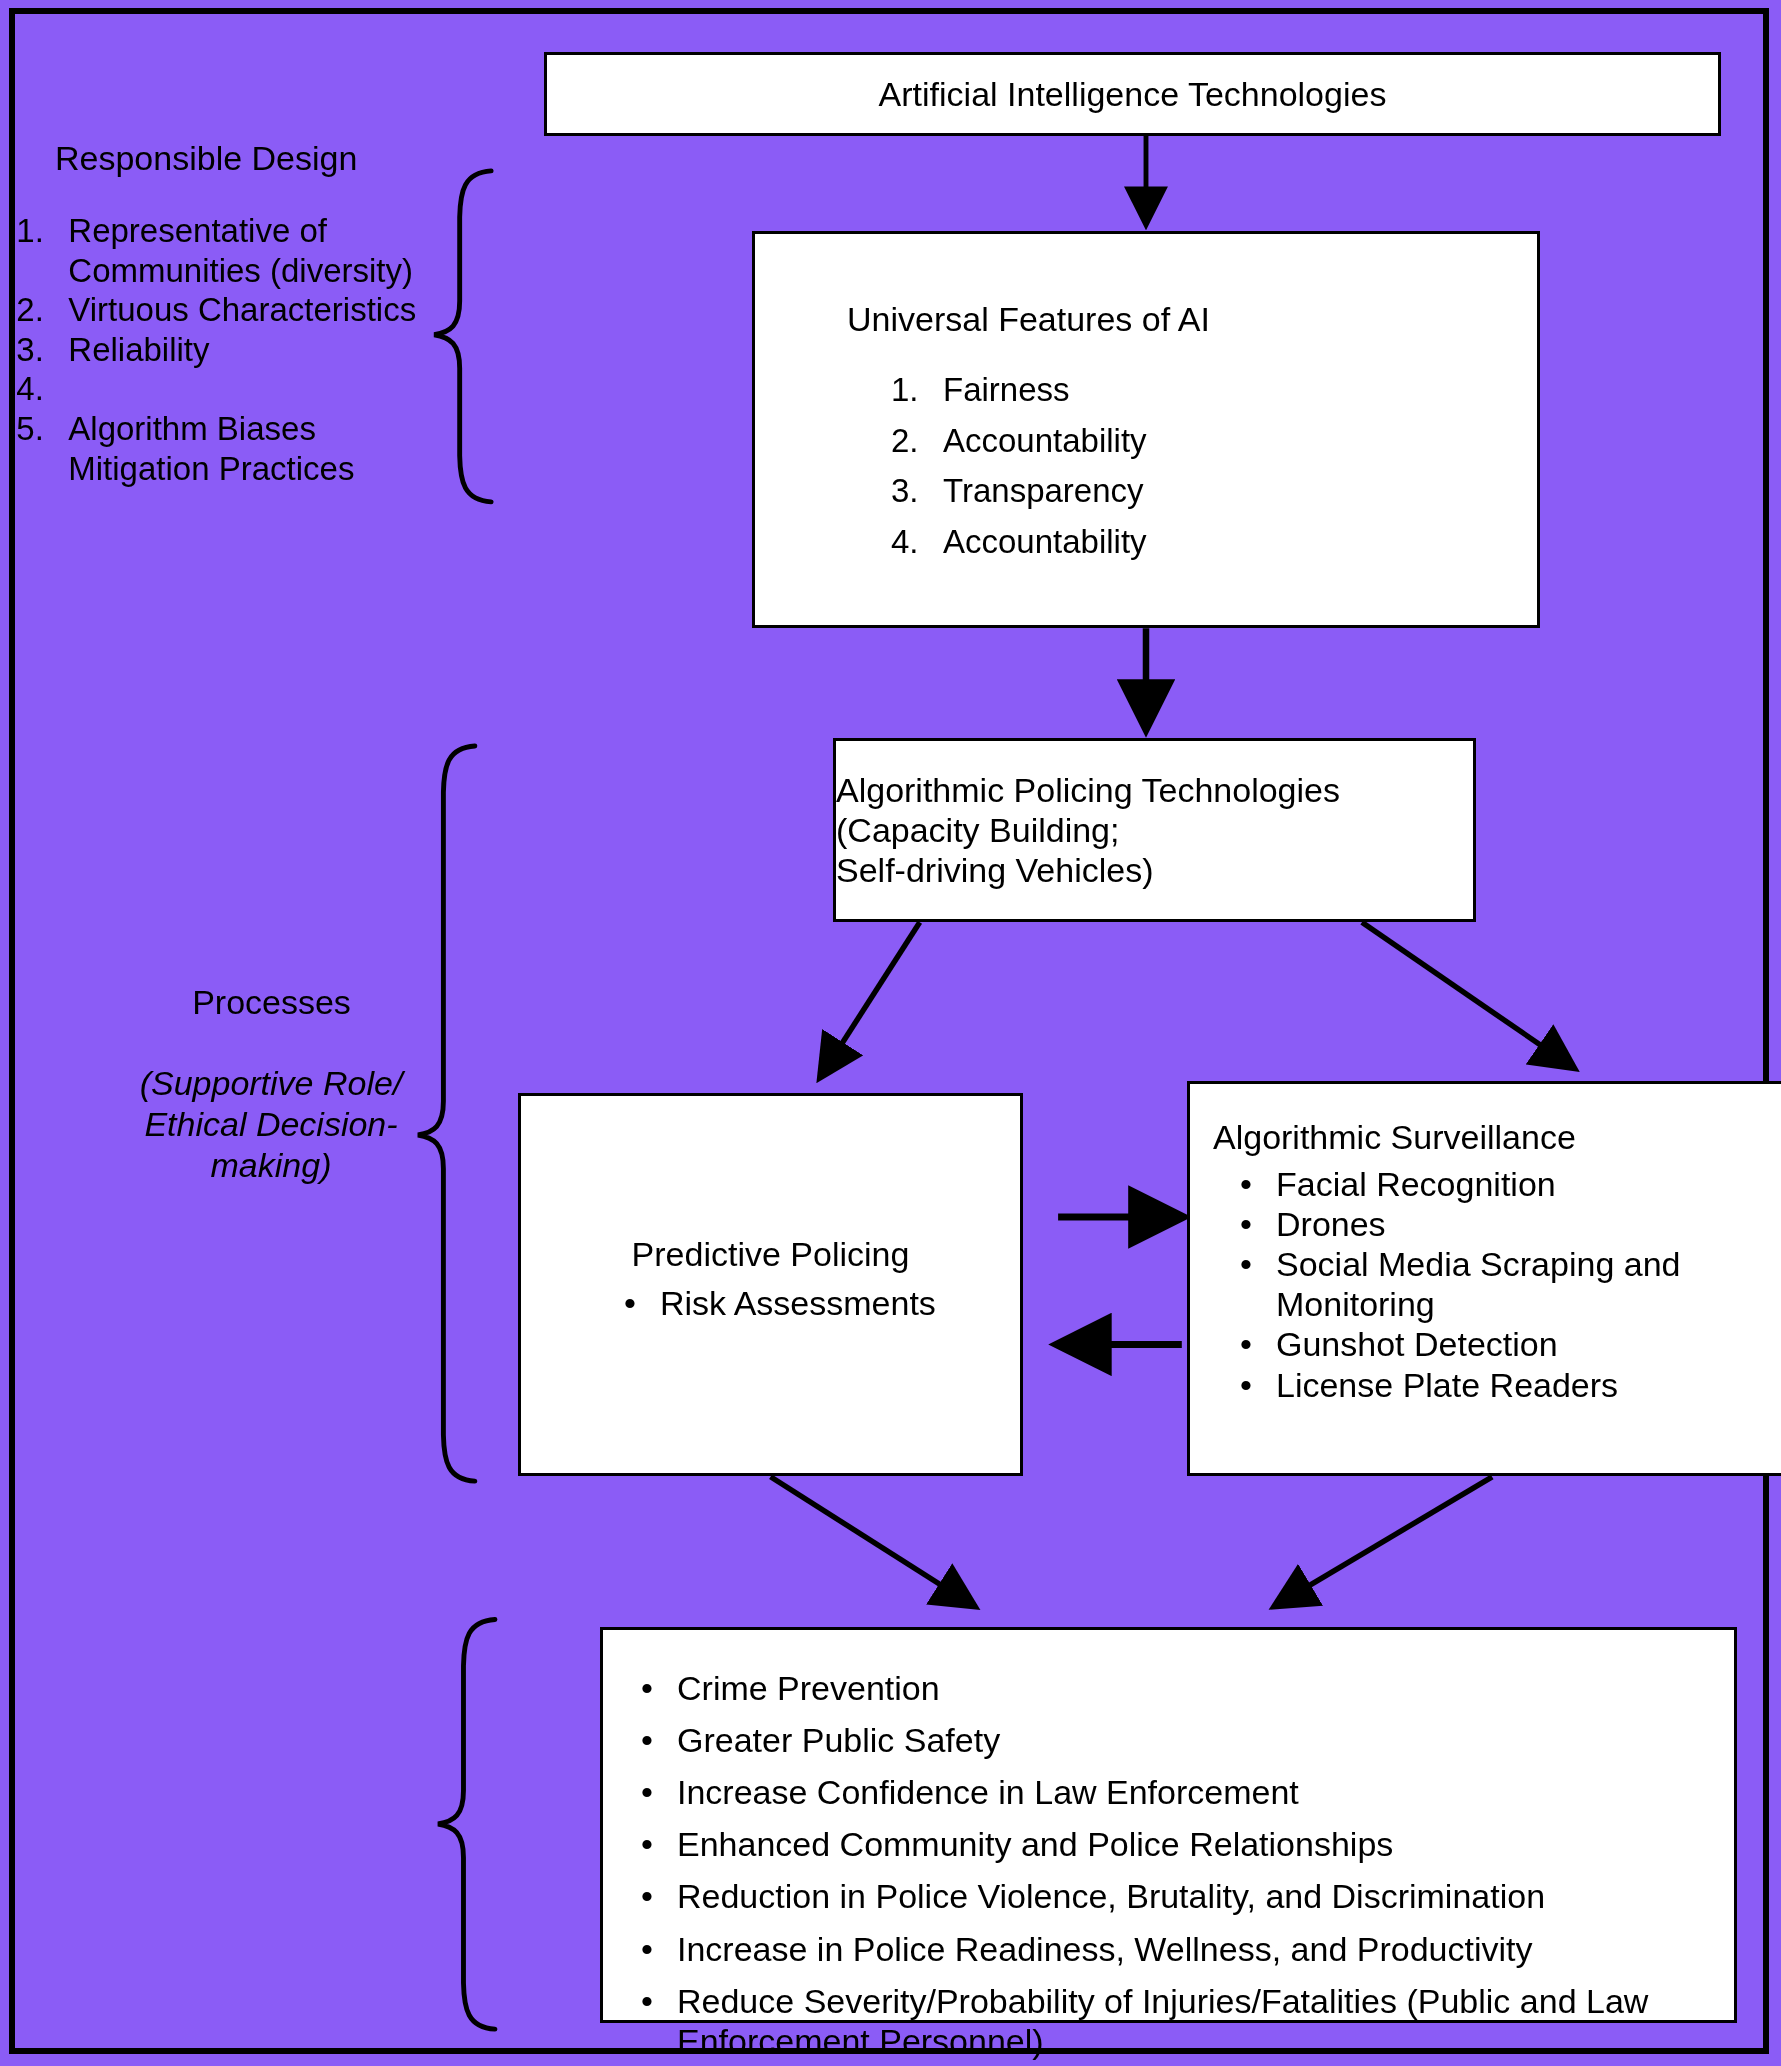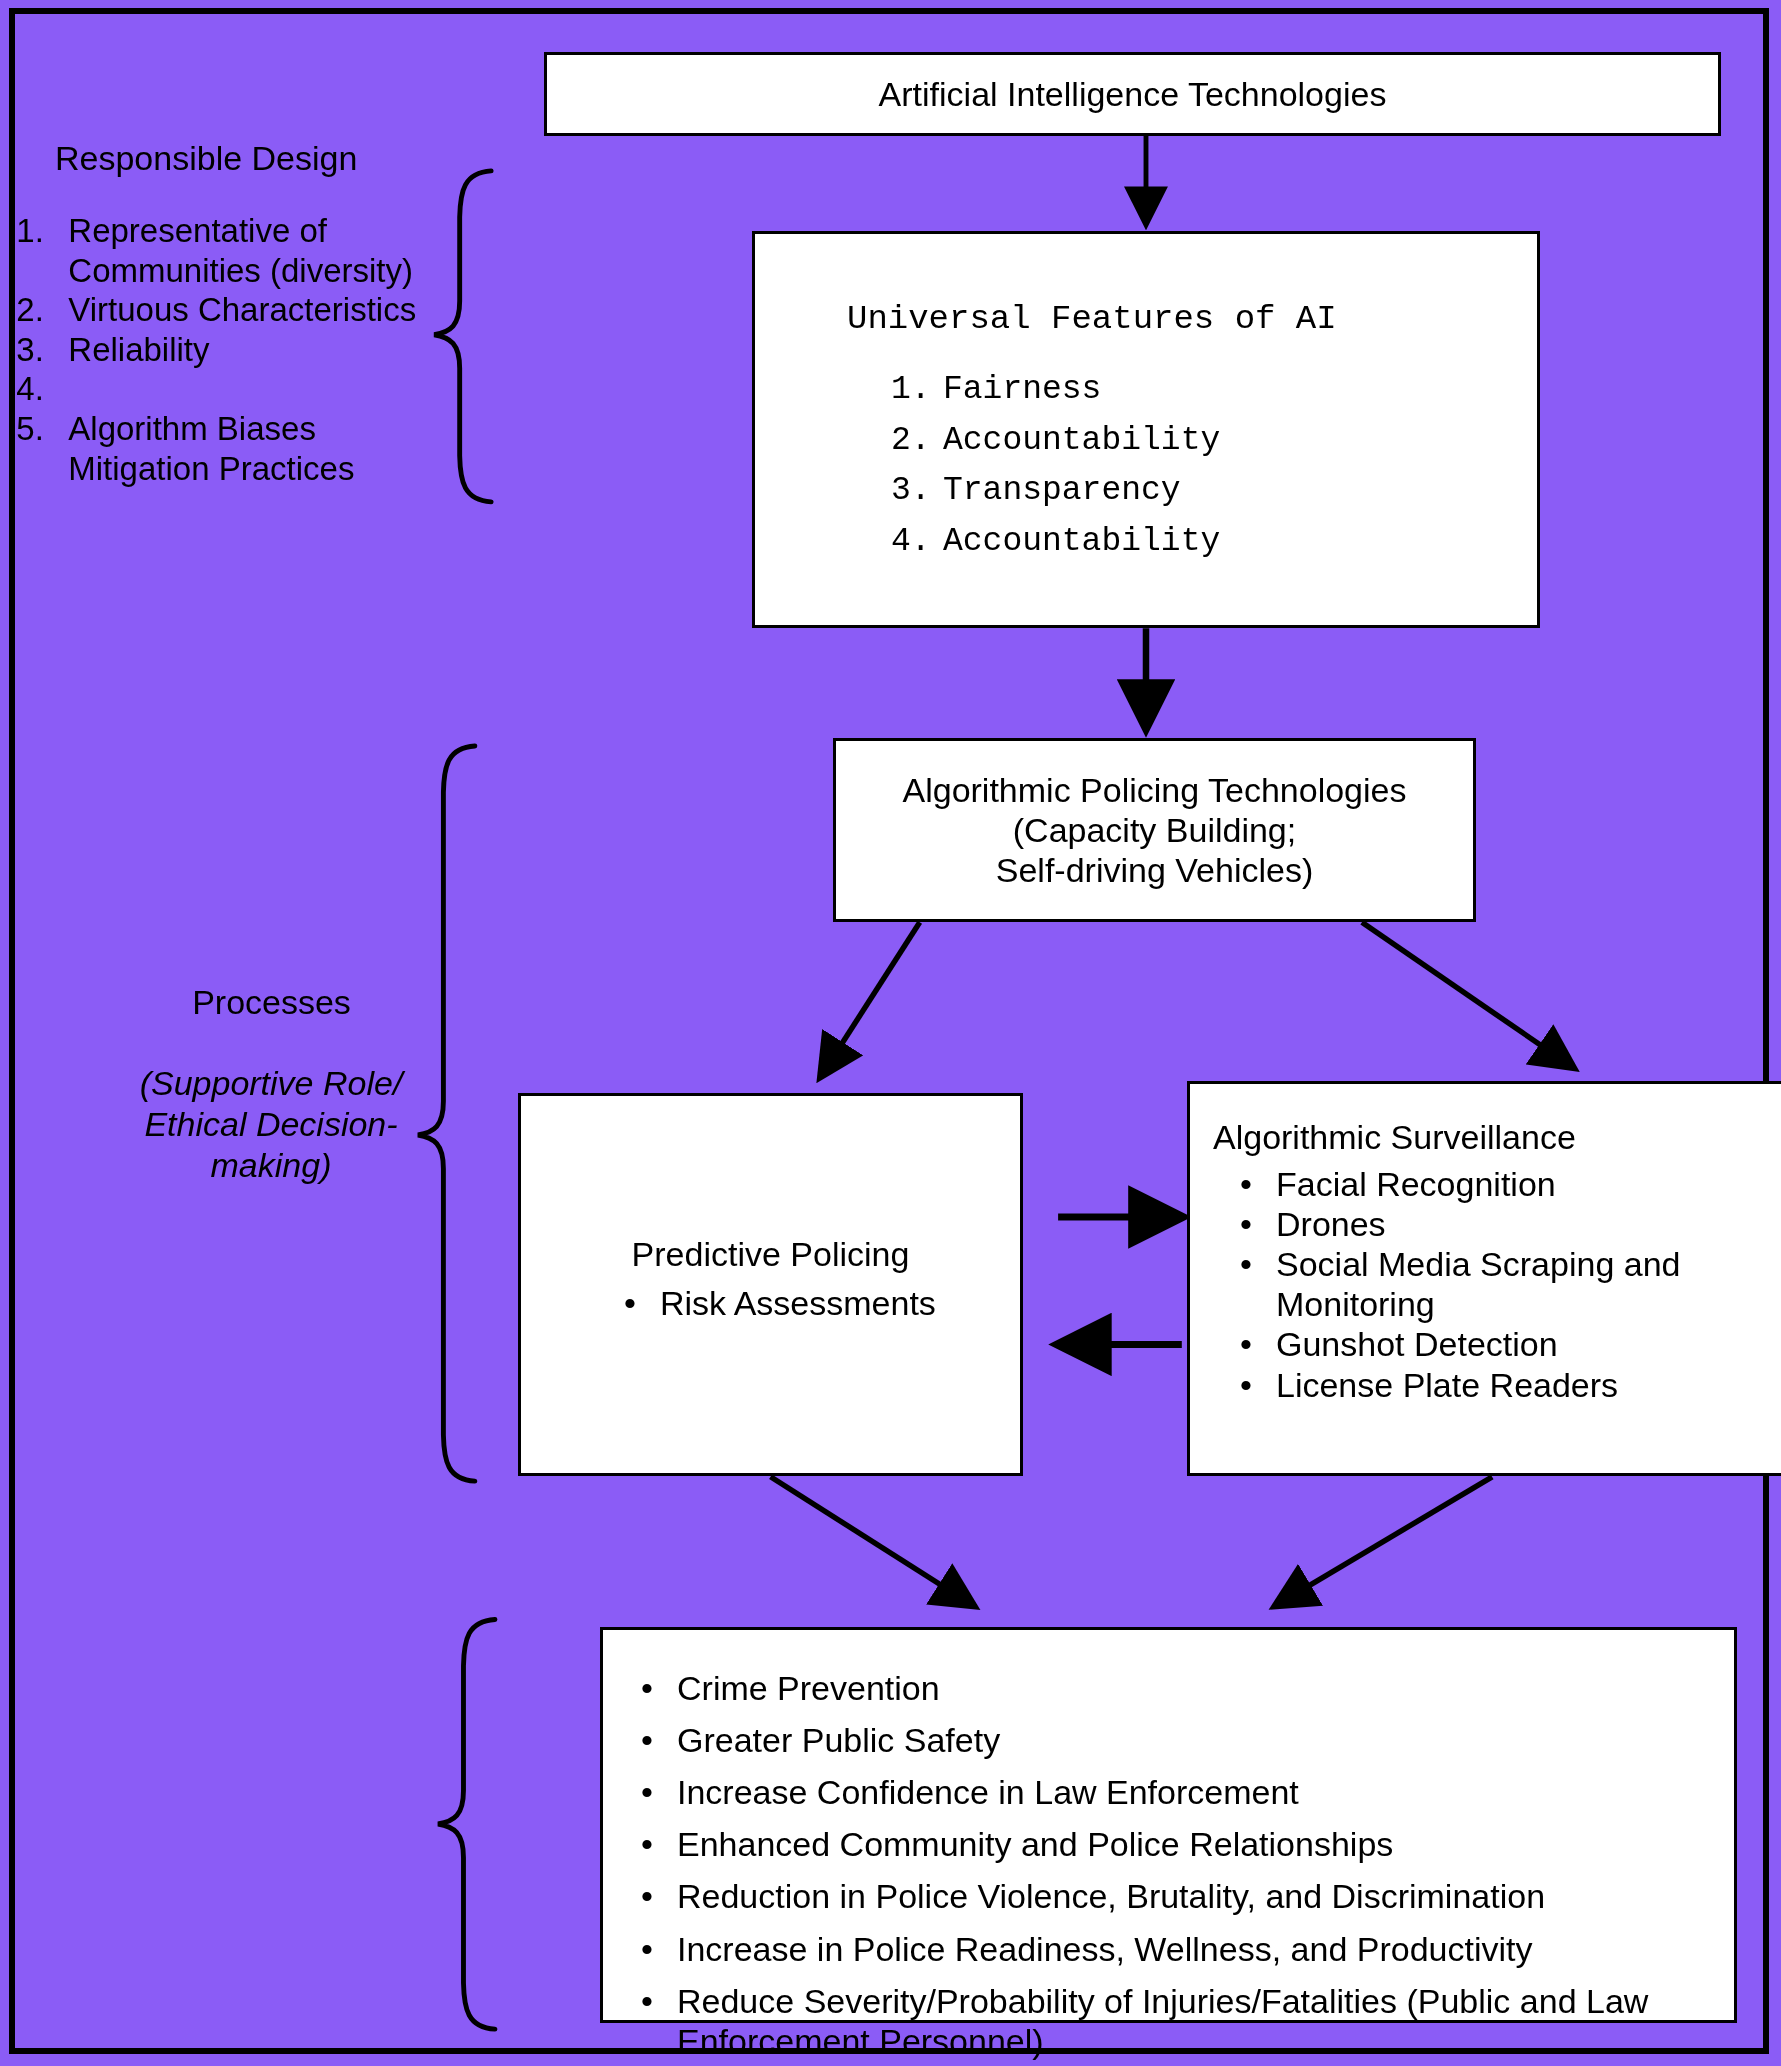--- a/index.html
+++ b/index.html
@@ -56,21 +56,21 @@
 
     <path d="M875,1375 C825,1378 818,1412 817,1460 L817,2030 C817,2075 800,2087 770,2092 C800,2097 817,2109 817,2154 L817,2645 C818,2693 825,2727 875,2730" fill="none" stroke="#000" stroke-width="9" stroke-linecap="round"></path>
 
     <path d="M912,2985 C862,2988 855,3022 854,3070 L854,3300 C854,3345 837,3357 807,3362 C837,3367 854,3379 854,3424 L854,3655 C855,3703 862,3737 912,3740" fill="none" stroke="#000" stroke-width="9" stroke-linecap="round"></path>
   </svg>
 
   <div class="box" style="left:544px;top:52px;width:1177px;height:84px;display:flex;align-items:center;justify-content:center;">
     <span class="f-title">Artificial Intelligence Technologies</span>
   </div>
 
-  <div class="box" style="left:752px;top:231px;width:788px;height:397px;font-family:Liberation Mono, monospace;">
+  <div class="box" style="left:752px;top:231px;width:788px;height:397px;">
     <div class="txt f-title" style="left:92px;top:65px;">Universal Features of AI</div>
     <ol class="plain f-body" style="position:absolute;left:136px;top:136px;width:597px;">
       <li>
           <span class="num">1.</span>
           <span class="body">Fairness</span>
         </li>
       <li style="margin-top:11px;">
           <span class="num">2.</span>
           <span class="body">Accountability</span>
         </li>
@@ -102,21 +102,21 @@
       </li>
     <li>
         <span class="num">4.</span>
       </li>
     <li>
         <span class="num">5.</span>
         <span class="body">Algorithm Biases Mitigation Practices</span>
       </li>
   </ol>
 
-  <div class="box" style="left:833px;top:738px;width:643px;height:184px;display:flex;flex-direction:column;align-items:center;justify-content:center;">
+  <div class="box" style="left:833px;top:738px;width:643px;height:184px;display:flex;flex-direction:column;align-items:flex-start;justify-content:center;">
     <span class="f-title">Algorithmic Policing Technologies</span>
     <span class="f-title">(Capacity Building;</span>
     <span class="f-title">Self-driving Vehicles)</span>
   </div>
 
   <div class="sidelabel f-title" style="left:98px;top:982px;width:347px;">Processes</div>
   <div class="sidelabel f-title" style="left:81px;top:1063px;width:380px;line-height:1.20;font-style:italic;">
     <span>(Supportive Role/</span><br>
     <span>Ethical Decision-</span><br>
     <span>making)</span>

